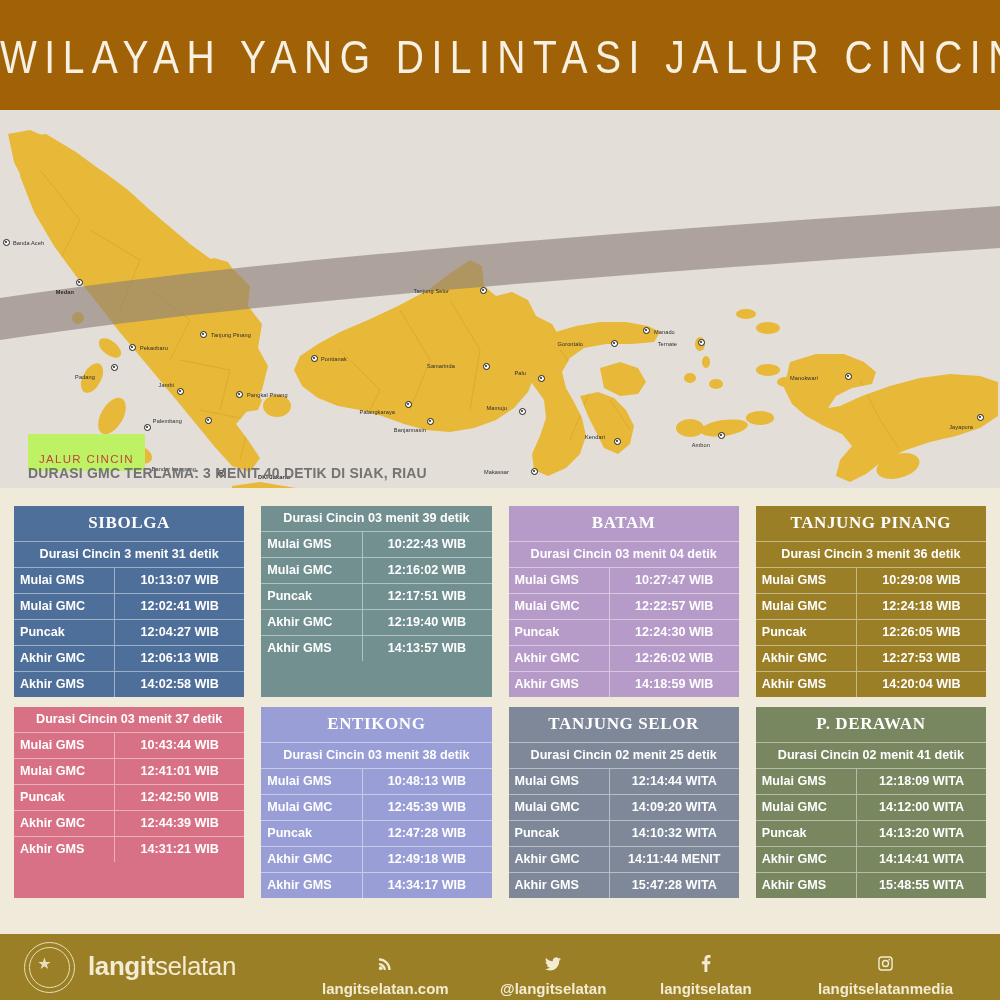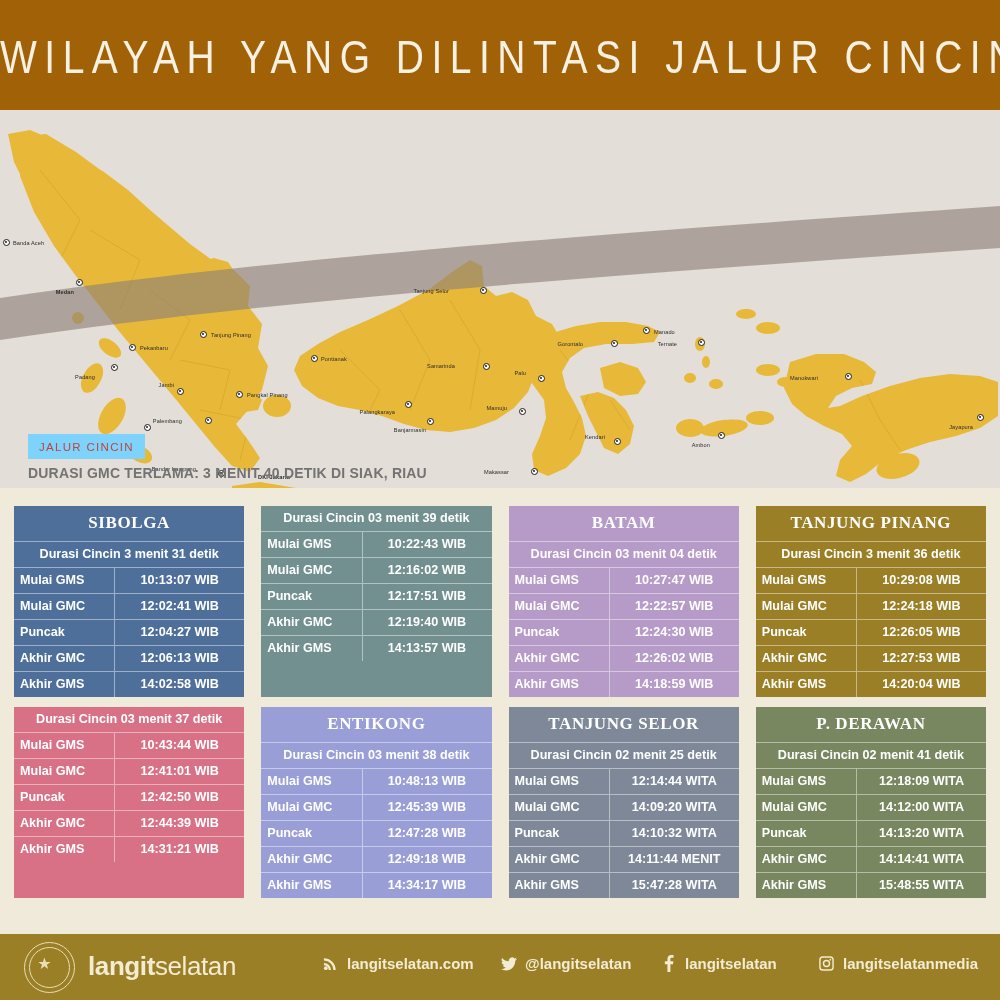--- a/index.html
+++ b/index.html
@@ -41,21 +41,21 @@
     background:#fff; border:1.1px solid #1d1d1d;
   }
   .pin::after{
     content:""; position:absolute; left:1.4px; top:1.4px;
     width:2.2px; height:2.2px; border-radius:50%; background:#1d1d1d;
   }
 
   
   .legend-box {
     position:absolute; left:28px; top:434px;
-    background:#7dd3fc; padding:3px 11px 4px 11px;
+    background:#bef264; padding:15px 11px 4px 11px;
   }
   .legend-text { color:#c0453c; font-size:11.5px; letter-spacing:1.3px; font-weight:400; }
   .subtitle {
     position:absolute; left:28px; top:464px;
     color:#737373; font-size:14px; letter-spacing:.2px; font-weight:600;
     transform:scaleY(1.06); transform-origin:left top;
   }
 
   
   .cards {
@@ -103,21 +103,21 @@
     position:absolute; left:11px; top:12px; width:17px; height:17px;
     color:#e8dfb8; font-size:16px; line-height:17px; text-align:center;
   }
   .brand {
     position:absolute; left:88px; top:17px;
     font-size:26px; color:#f3ecd2; letter-spacing:-.4px;
   }
   .brand b { font-weight:bold; }
   .brand span { font-weight:300; }
   .social { position:absolute; display:flex; align-items:center; gap:8px;
-            color:#f3ecd2; font-size:15px; font-weight:600; white-space:nowrap; }
+            color:#f3ecd2; font-size:15px; font-weight:600; white-space:nowrap;flex-direction:column; }
   .s1 { left:322px; top:955px; }
   .s2 { left:500px; top:955px; }
   .s3 { left:660px; top:955px; }
   .s4 { left:818px; top:955px; }
   .sic { display:inline-flex; align-items:center; justify-content:center;
          width:17px; height:17px; }
   .sic svg { display:block; }
 </style>
 </head>
 <body>

